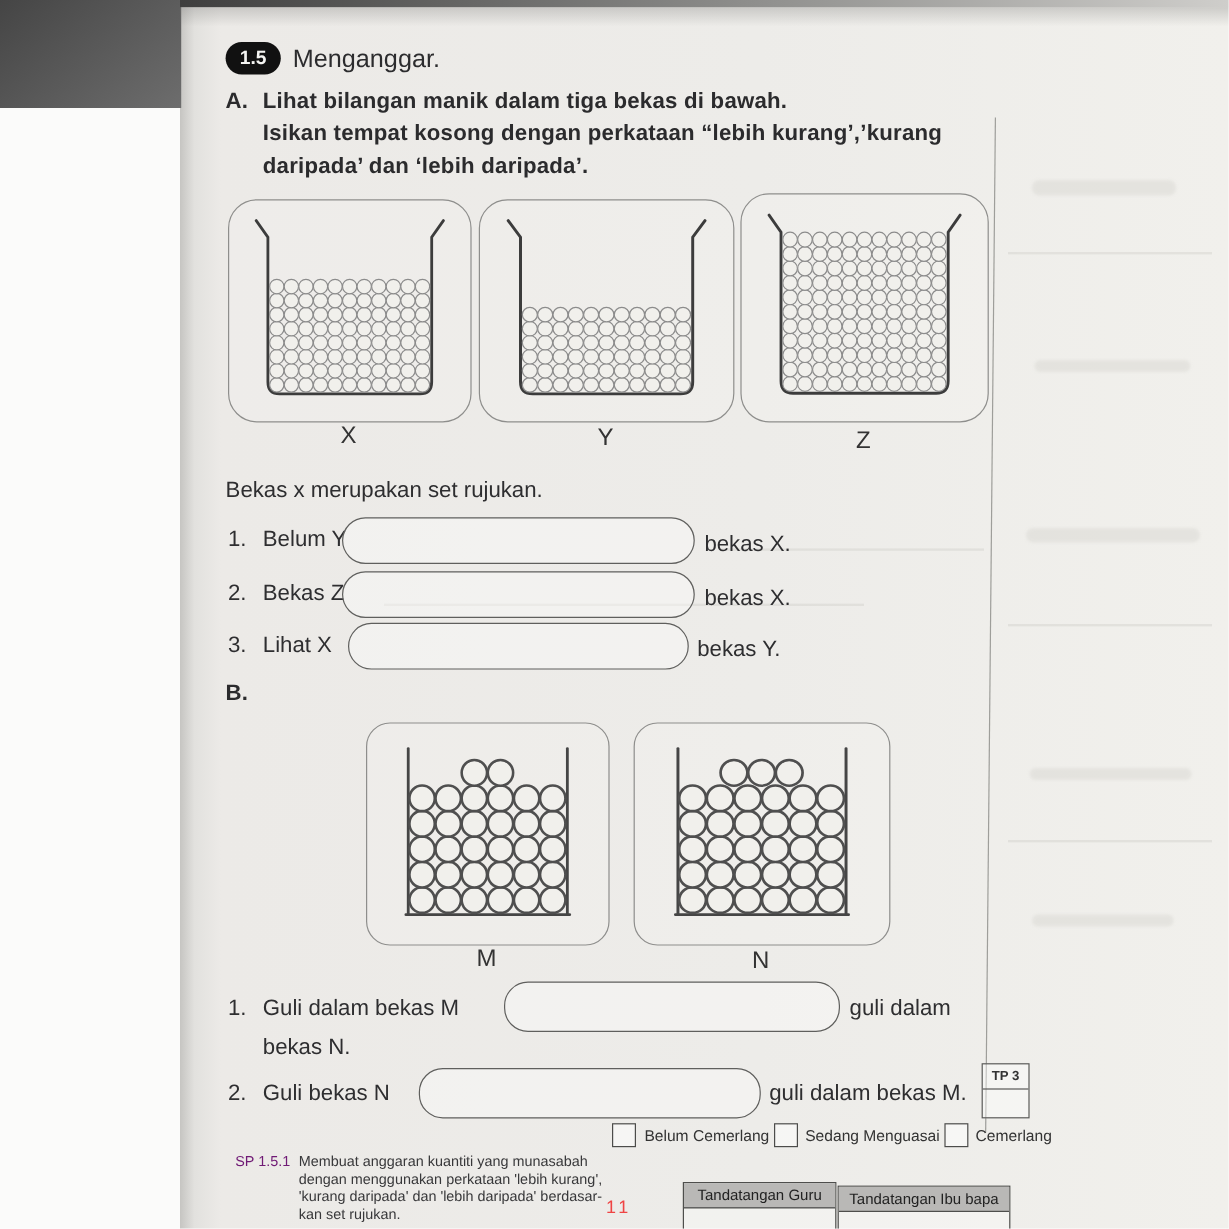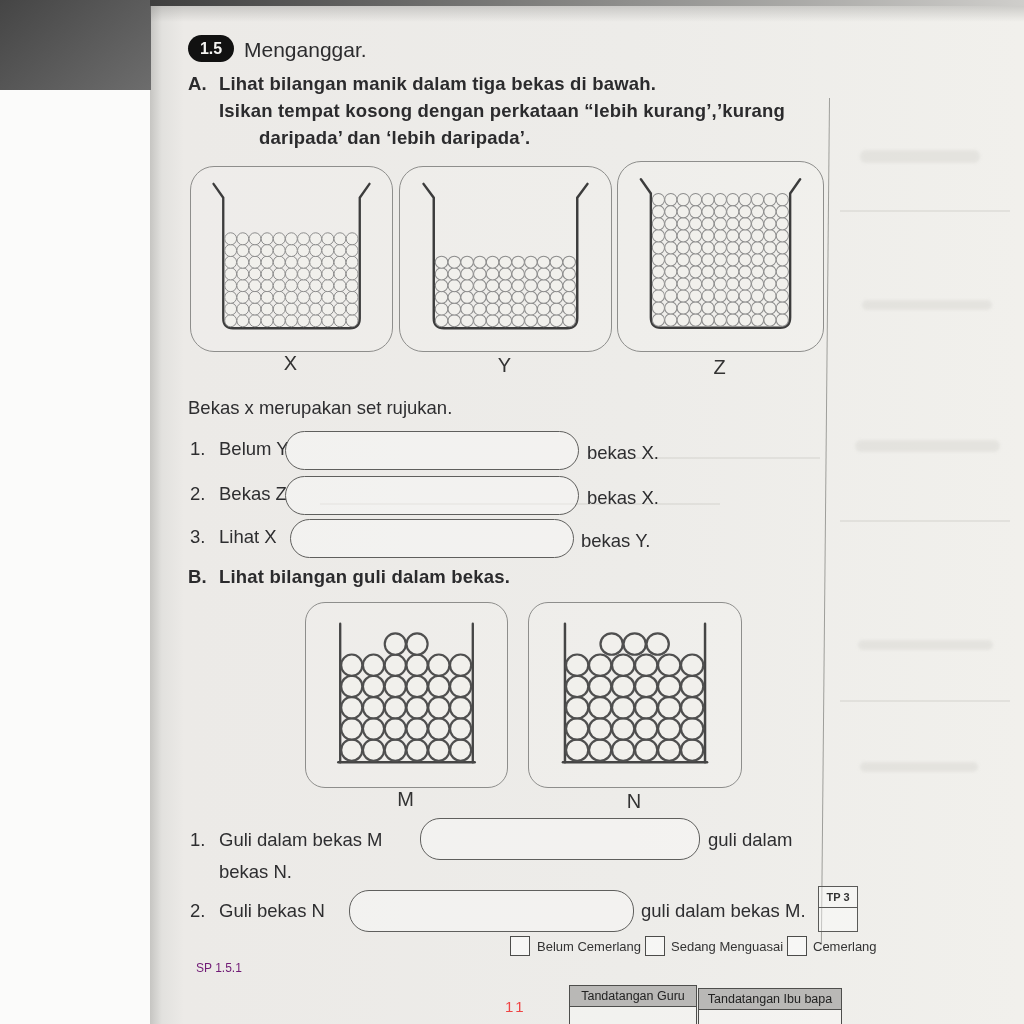--- a/index.html
+++ b/index.html
@@ -63,21 +63,21 @@
   <div class="ghostline" style="left:840px;top:700px;width:170px;"></div>
 
   <div class="vline"></div>
 
   <div class="badge">1.5</div>
   <div class="abs h1" style="left:244px;top:38px;">Menganggar.</div>
 
   <div class="abs hA" style="left:188px;top:73px;">A.</div>
   <div class="abs hA" style="left:219px;top:100px;">Isikan tempat kosong dengan perkataan “lebih kurang’,’kurang</div>
   <div class="abs hA" style="left:219px;top:73px;">Lihat bilangan manik dalam tiga bekas di bawah.</div>
-  <div class="abs hA" style="left:219px;top:127px;margin-left:40px;">daripada’ dan ‘lebih daripada’.</div>
+  <div class="abs hA" style="left:219px;top:127px;">daripada’ dan ‘lebih daripada’.</div>
 
   <div class="panel" style="left:190px;top:166px;width:201px;height:184px;">
     <svg viewBox="0 0 200 180" preserveAspectRatio="none">
         <path d="M20 14 L30 28 L30 150 Q30 160 40 160 L160 160 Q170 160 170 150 L170 28 L180 14" fill="none" stroke="#3c3c3c" stroke-width="2.4" stroke-linecap="round"></path>
         <circle cx="37.60272727272727" cy="152.39727272727274" r="6.102727272727273" fill="#f1f0ec" stroke="#8c8c8c" stroke-width="1"></circle>
         <circle cx="50.057272727272725" cy="152.39727272727274" r="6.102727272727273" fill="#f1f0ec" stroke="#8c8c8c" stroke-width="1"></circle>
         <circle cx="62.511818181818185" cy="152.39727272727274" r="6.102727272727273" fill="#f1f0ec" stroke="#8c8c8c" stroke-width="1"></circle>
         <circle cx="74.96636363636364" cy="152.39727272727274" r="6.102727272727273" fill="#f1f0ec" stroke="#8c8c8c" stroke-width="1"></circle>
         <circle cx="87.42090909090909" cy="152.39727272727274" r="6.102727272727273" fill="#f1f0ec" stroke="#8c8c8c" stroke-width="1"></circle>
         <circle cx="99.87545454545455" cy="152.39727272727274" r="6.102727272727273" fill="#f1f0ec" stroke="#8c8c8c" stroke-width="1"></circle>
@@ -377,21 +377,20 @@
   <div class="abs q" style="left:219px;top:483px;">Bekas Z</div>
   <div class="blank" style="left:285px;top:476px;width:292px;height:37px;"></div>
   <div class="abs q" style="left:587px;top:487px;">bekas X.</div>
 
   <div class="abs q" style="left:190px;top:526px;">3.</div>
   <div class="abs q" style="left:219px;top:526px;">Lihat X</div>
   <div class="blank" style="left:290px;top:519px;width:282px;height:37px;"></div>
   <div class="abs q" style="left:581px;top:530px;">bekas Y.</div>
 
   <div class="abs hA" style="left:188px;top:566px;">B.</div>
-  <div class="abs hA" style="left:219px;top:566px;">Lihat bilangan guli dalam bekas.</div>
 
   <div class="panel" style="left:305px;top:602px;width:201px;height:184px;border-radius:20px;">
     <svg viewBox="0 0 200 180" preserveAspectRatio="none">
         <path d="M32 18 L32 158" fill="none" stroke="#454545" stroke-width="2.4" stroke-linecap="round"></path>
         <path d="M168 18 L168 158" fill="none" stroke="#454545" stroke-width="2.4" stroke-linecap="round"></path>
         <path d="M30 158 L170 158" fill="none" stroke="#454545" stroke-width="2.4" stroke-linecap="round"></path>
         <circle cx="43.83166666666666" cy="145.66833333333332" r="10.831666666666665" fill="#f1f0ec" stroke="#4f4f4f" stroke-width="2.2"></circle>
         <circle cx="66.16499999999999" cy="145.66833333333332" r="10.831666666666665" fill="#f1f0ec" stroke="#4f4f4f" stroke-width="2.2"></circle>
         <circle cx="88.49833333333333" cy="145.66833333333332" r="10.831666666666665" fill="#f1f0ec" stroke="#4f4f4f" stroke-width="2.2"></circle>
         <circle cx="110.83166666666666" cy="145.66833333333332" r="10.831666666666665" fill="#f1f0ec" stroke="#4f4f4f" stroke-width="2.2"></circle>
@@ -484,20 +483,26 @@
   <div class="abs q" style="left:641px;top:900px;">guli dalam bekas M.</div>
 
   <div class="cb" style="left:510px;top:936px;"></div>
   <div class="mlabel" style="left:537px;top:939px;">Belum Cemerlang</div>
   <div class="cb" style="left:645px;top:936px;"></div>
   <div class="mlabel" style="left:671px;top:939px;">Sedang Menguasai</div>
   <div class="cb" style="left:787px;top:936px;"></div>
   <div class="mlabel" style="left:813px;top:939px;">Cemerlang</div>
 
   <div class="abs sp" style="left:196px;top:961px;">SP  1.5.1</div>
+  <div class="splines">
+    <div>Membuat anggaran kuantiti yang munasabah</div>
+    <div>dengan menggunakan perkataan 'lebih kurang',</div>
+    <div>'kurang daripada' dan 'lebih daripada' berdasar-</div>
+    <div>kan set rujukan.</div>
+  </div>
   <div class="pagenum">11</div>
 
   <div class="sig" style="left:569px;top:956px;width:126px;">
     <div class="hd">Tandatangan Guru</div>
     <div class="bd"></div>
     <div class="dt">Tarikh:</div>
   </div>
   <div class="sig" style="left:698px;top:959px;width:142px;">
     <div class="hd">Tandatangan Ibu bapa</div>
     <div class="bd"></div>

